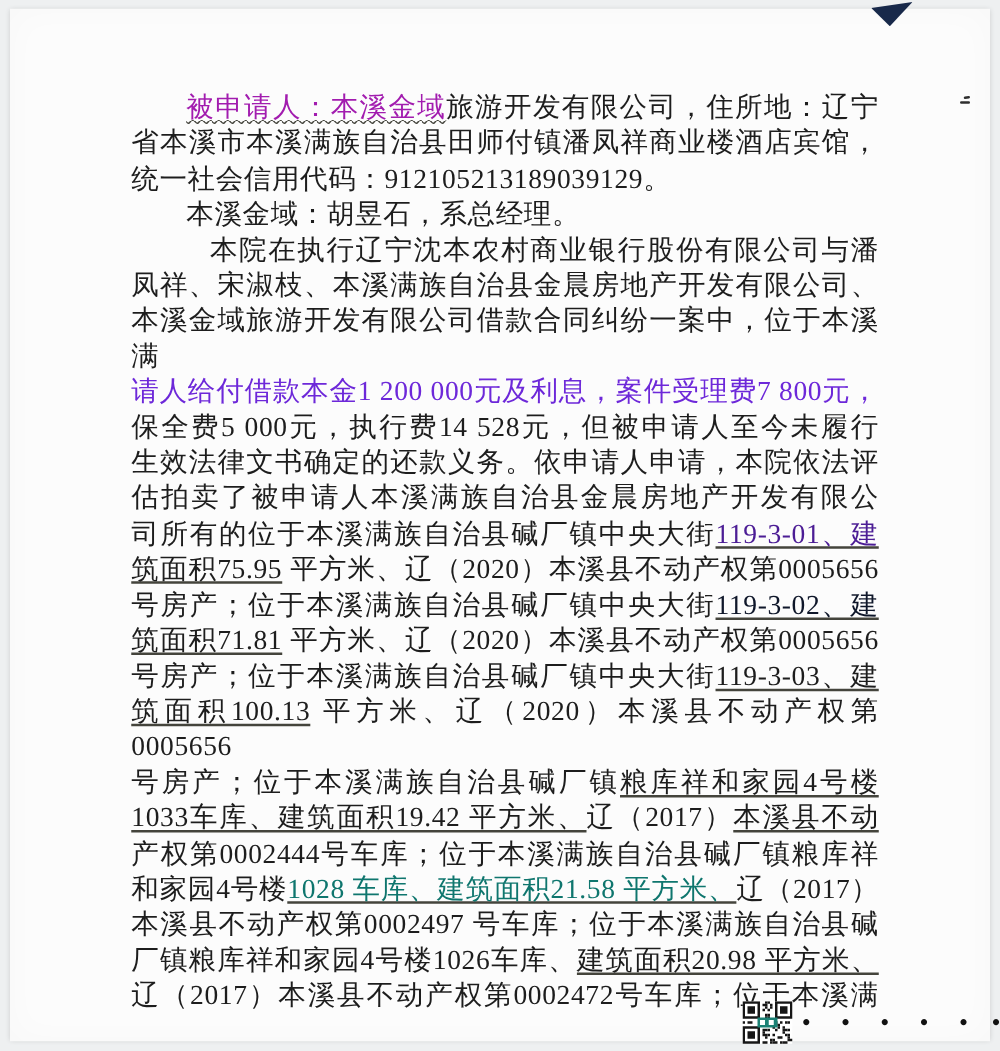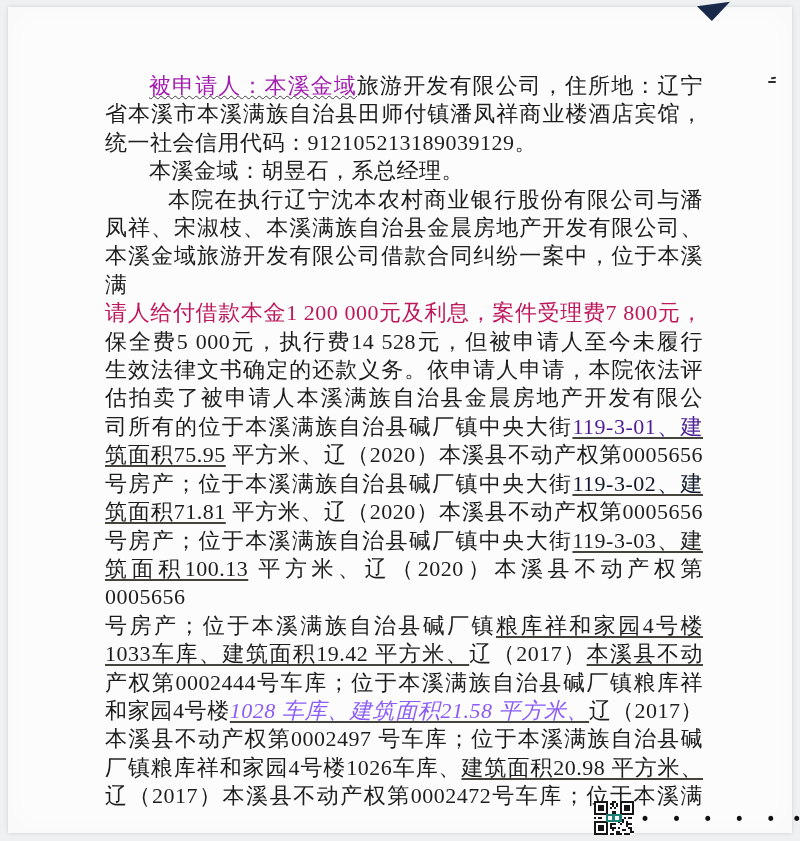--- a/index.html
+++ b/index.html
@@ -64,34 +64,34 @@
     </div>
 
   <main class="content">
       <p class="line indent fill"><span class="u u-wavy" style="color: #a21caf;">被申请人：本溪金域</span><span style="color: rgb(29, 29, 29);">旅游开发有限公司，住所地：辽宁</span></p>
       <p class="line fill"><span style="color: rgb(29, 29, 29);">省本溪市本溪满族自治县田师付镇潘凤祥商业楼酒店宾馆，</span></p>
       <p class="line"><span style="color: rgb(29, 29, 29);">统一社会信用代码：912105213189039129。</span></p>
       <p class="line indent"><span style="color: rgb(29, 29, 29);">本溪金域：胡昱石，系总经理。</span></p>
       <p class="line indent fill"><span style="color: rgb(29, 29, 29); margin-left: 19px;">本院在执行辽宁沈本农村商业银行股份有限公司与潘</span></p>
       <p class="line fill"><span style="color: rgb(29, 29, 29);">凤祥、宋淑枝、本溪满族自治县金晨房地产开发有限公司、</span></p>
       <p class="line fill"><span style="color: rgb(29, 29, 29);">本溪金域旅游开发有限公司借款合同纠纷一案中，位于本溪满</span></p>
-      <p class="line fill"><span style="color: #be185d;">请人给付借款本金1 200 000元及利息，案件受理费7 800元，</span></p>
+      <p class="line fill"><span style="color: #6d28d9;">请人给付借款本金1 200 000元及利息，案件受理费7 800元，</span></p>
       <p class="line fill"><span style="color: rgb(29, 29, 29);">保全费5 000元，执行费14 528元，但被申请人至今未履行</span></p>
       <p class="line fill"><span style="color: rgb(29, 29, 29);">生效法律文书确定的还款义务。依申请人申请，本院依法评</span></p>
       <p class="line fill"><span style="color: rgb(29, 29, 29);">估拍卖了被申请人本溪满族自治县金晨房地产开发有限公</span></p>
       <p class="line fill"><span style="color: rgb(29, 29, 29);">司所有的位于本溪满族自治县碱厂镇中央大街</span><span class="u u-solid" style="color: #4c1d95;">119-3-01、建</span></p>
       <p class="line fill"><span class="u u-solid" style="color: rgb(29, 29, 29);">筑面积75.95</span><span style="color: rgb(29, 29, 29);"> 平方米、辽（2020）本溪县不动产权第0005656</span></p>
       <p class="line fill"><span style="color: rgb(29, 29, 29);">号房产；位于本溪满族自治县碱厂镇中央大街</span><span class="u u-solid" style="color: #0f172a;">119-3-02、建</span></p>
       <p class="line fill"><span class="u u-solid" style="color: rgb(29, 29, 29);">筑面积71.81</span><span style="color: rgb(29, 29, 29);"> 平方米、辽（2020）本溪县不动产权第0005656</span></p>
       <p class="line fill"><span style="color: rgb(29, 29, 29);">号房产；位于本溪满族自治县碱厂镇中央大街</span><span class="u u-solid" style="color: rgb(29, 29, 29);">119-3-03、建</span></p>
       <p class="line fill"><span class="u u-solid" style="color: rgb(29, 29, 29);">筑面积100.13</span><span style="color: rgb(29, 29, 29);"> 平方米、辽（2020）本溪县不动产权第0005656</span></p>
       <p class="line fill"><span style="color: rgb(29, 29, 29);">号房产；位于本溪满族自治县碱厂镇</span><span class="u u-solid" style="color: rgb(29, 29, 29);">粮库祥和家园4号楼</span></p>
       <p class="line fill"><span class="u u-solid" style="color: rgb(29, 29, 29);">1033车库、建筑面积19.42 平方米、</span><span style="color: rgb(29, 29, 29);">辽（2017）</span><span class="u u-solid" style="color: rgb(29, 29, 29);">本溪县不动</span></p>
       <p class="line fill"><span style="color: rgb(29, 29, 29);">产权第0002444号车库；位于本溪满族自治县碱厂镇粮库祥</span></p>
-      <p class="line fill"><span style="color: rgb(29, 29, 29);">和家园4号楼</span><span class="u u-solid" style="color: #8b5cf6; font-style: italic;">1028 车库、建筑面积21.58 平方米、</span><span style="color: rgb(29, 29, 29);">辽（2017）</span></p>
+      <p class="line fill"><span style="color: rgb(29, 29, 29);">和家园4号楼</span><span class="u u-solid" style="color: #0f766e;">1028 车库、建筑面积21.58 平方米、</span><span style="color: rgb(29, 29, 29);">辽（2017）</span></p>
       <p class="line fill"><span style="color: rgb(29, 29, 29);">本溪县不动产权第0002497 号车库；位于本溪满族自治县碱</span></p>
       <p class="line fill"><span style="color: rgb(29, 29, 29);">厂镇粮库祥和家园4号楼1026车库、</span><span class="u u-solid" style="color: rgb(29, 29, 29);">建筑面积20.98 平方米、</span></p>
       <p class="line fill"><span style="color: rgb(29, 29, 29);">辽（2017）本溪县不动产权第0002472号车库；位于本溪满</span></p>
     </main>
 
   <div class="footer">
     <span class="qr">
       <svg id="qr-svg" viewBox="0 0 40 36" xmlns="http://www.w3.org/2000/svg">
           <rect x="0" y="0" width="40" height="34" fill="#ffffff"></rect>
           <rect x="18" y="0" width="2" height="2" fill="#161616"></rect>

